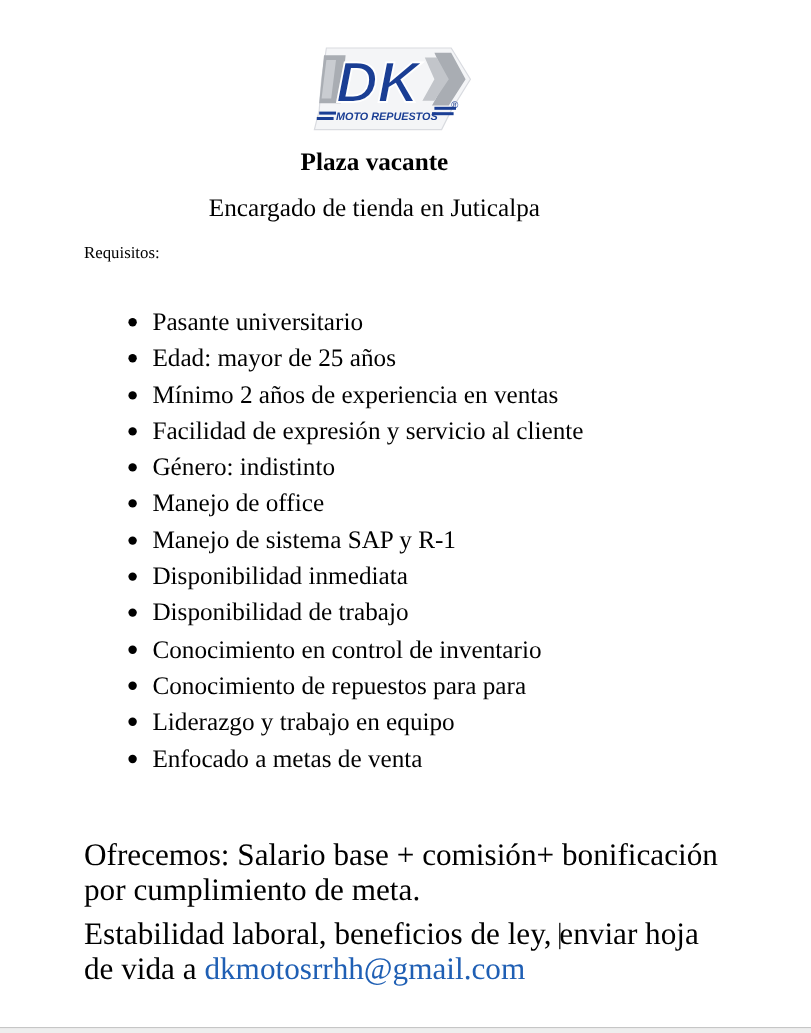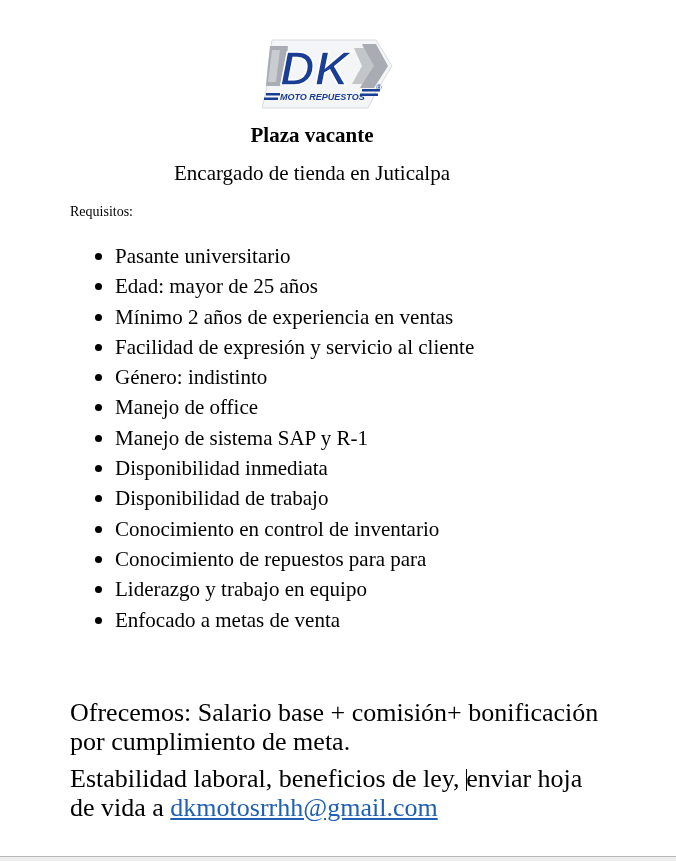--- a/index.html
+++ b/index.html
@@ -48,21 +48,21 @@
       left: 70px;
       top: 199px;
       font-size: 14px;
       line-height: 26px;
       text-align: right;
     }
     .req-list {
       position: absolute;
       left: 70px;
       top: 237px;
-      margin: 4px;
+      margin: 16px;
       padding: 0;
       list-style: none;
     }
     .req-item {
       position: relative;
       font-size: 21px;
       line-height: 30.3px;
       padding-left: 41px;
       white-space: nowrap;
     }
@@ -80,21 +80,20 @@
       left: 70px;
       width: 540px;
       font-size: 26px;
       line-height: 29px;
       margin: 0;
     }
     .para-offer { top: 698px; }
     .para-stab { top: 764px; }
     .email-link {
       color: #1f5fb4;
-      text-decoration: underline;
     }
     .cursor {
       display: inline-block;
       width: 1px;
       height: 22px;
       background: #000;
       vertical-align: -4px;
       margin-right: -1px;
     }
     .bottom-rule {

